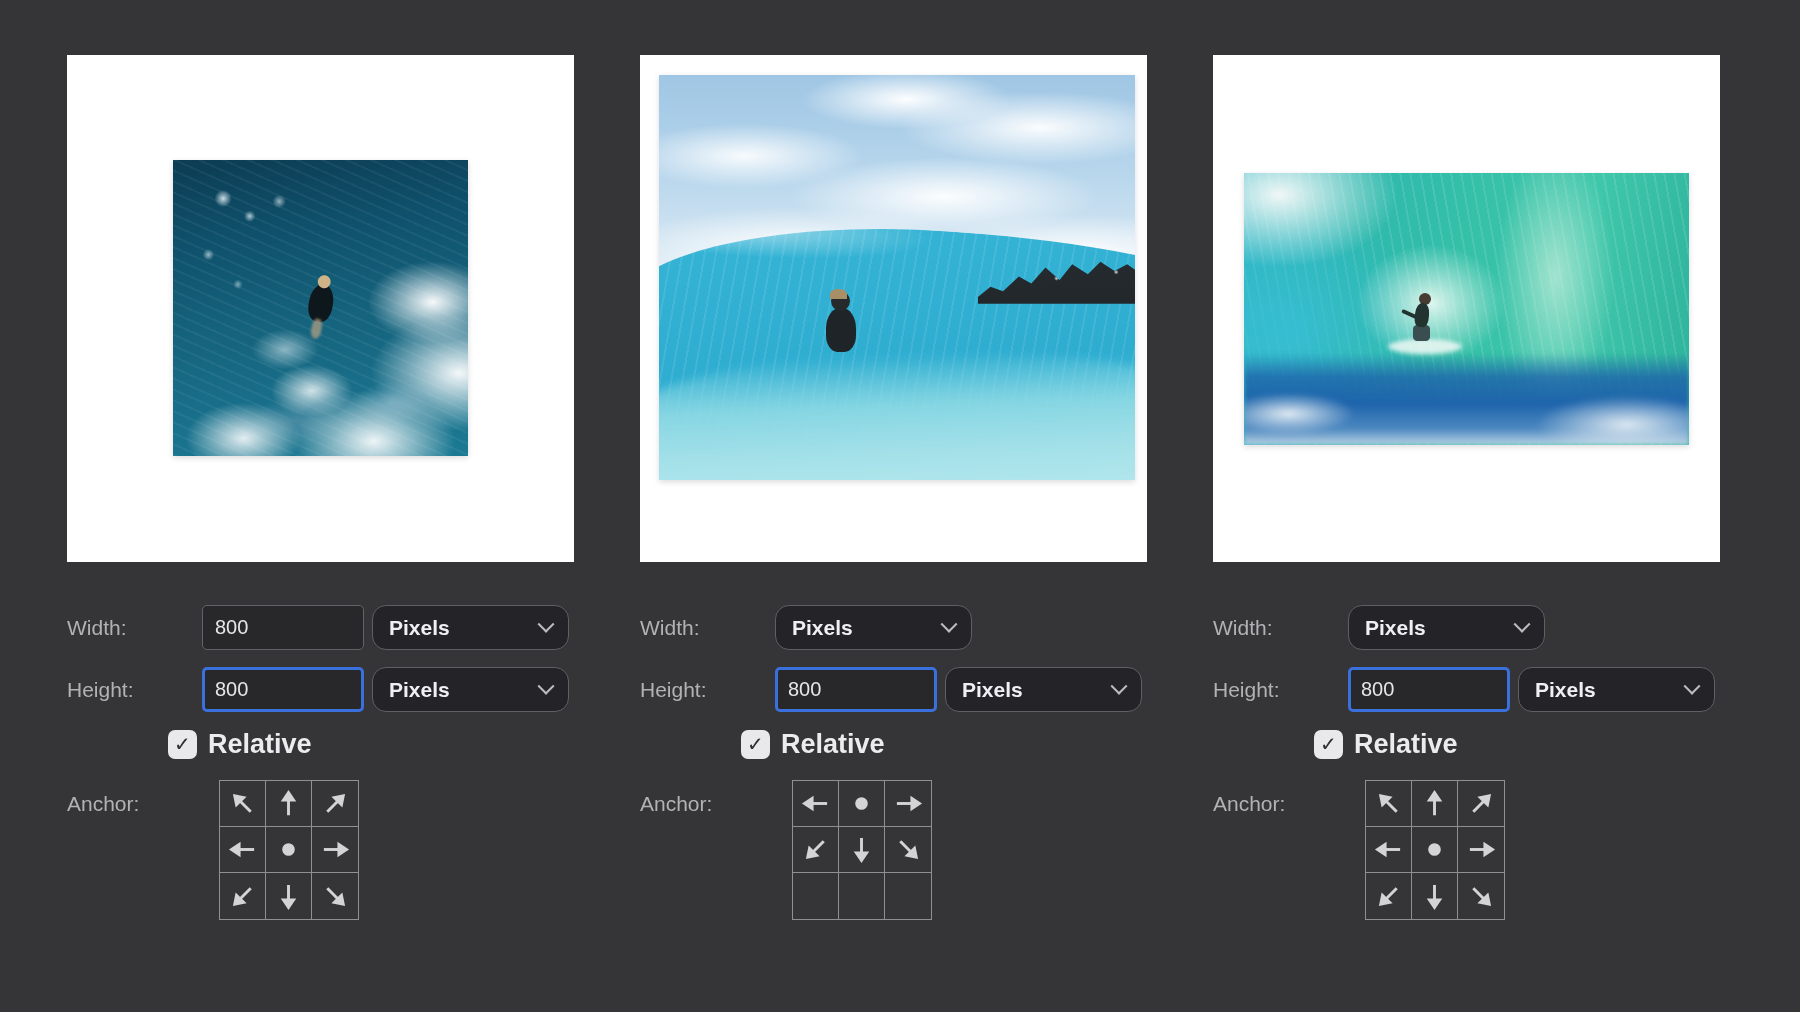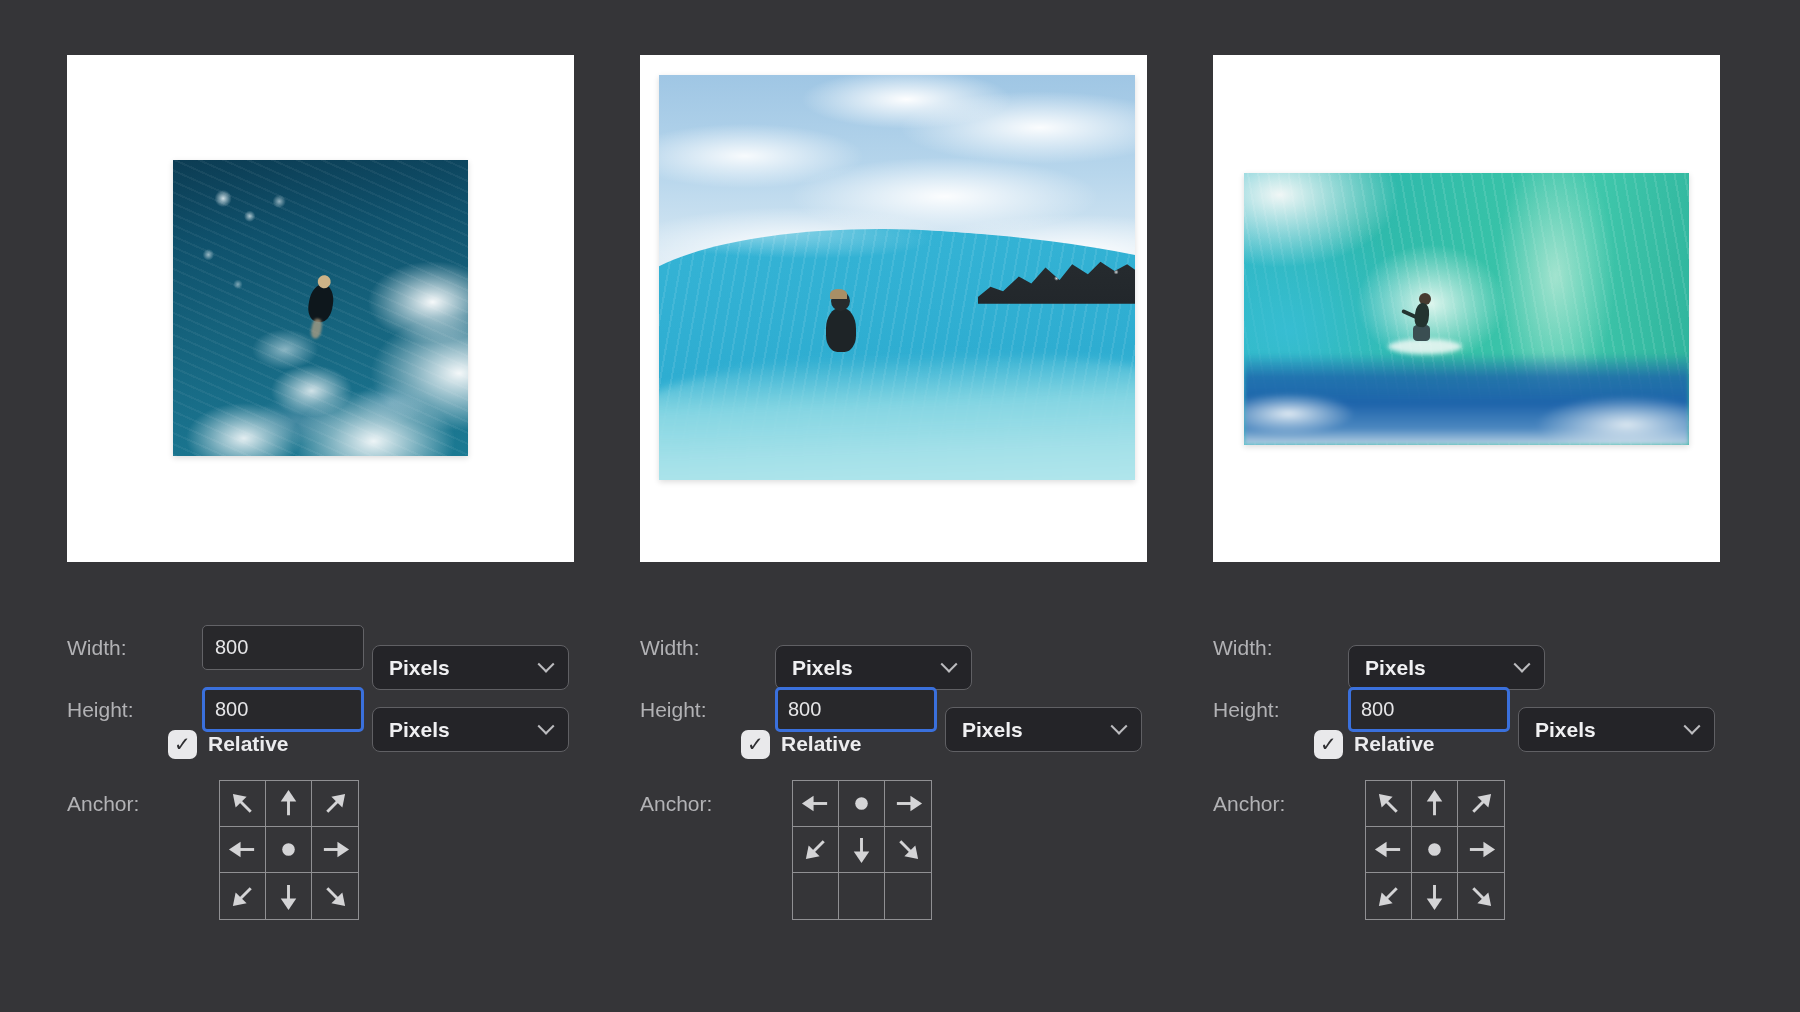--- a/index.html
+++ b/index.html
@@ -119,33 +119,33 @@
   .controls { margin-top:43px; }
   .row { display:grid; grid-template-columns:127px 162px 197px; column-gap:8px;
     align-items:center; height:45px; margin-bottom:17px; }
   .lbl { color:#b2b2b5; font-size:21px; }
   .field {
     width:162px; height:45px; background:#28282b; border:1px solid #636367; border-radius:5px;
     color:#e6e6e8; font-size:20px; padding:0 12px; font-family:inherit; outline:none;
   }
   .field.focused { border:3px solid #3a70dc; padding:0 10px; }
   .dropdown {
-    width:197px; height:45px; background:#242428; border:1px solid #606064; border-radius:8px;
+    width:197px; height:45px; background:#242428; border:1px solid #606064; border-radius:14px;
     display:flex; align-items:center; justify-content:space-between; padding:0 16px 0 16px;
-    color:#f0f0f2; font-size:21px; font-weight:bold; cursor:default;margin-top:40px;
+    color:#f0f0f2; font-size:21px; font-weight:bold; cursor:default;
   }
   .chev { width:12px; height:12px; border-right:2px solid #bcbcbf; border-bottom:2px solid #bcbcbf;
     transform:rotate(45deg) translate(-2px,-2px); margin-top:-2px; }
 
   .relative-row { display:flex; align-items:center; height:30px; margin:8px 0 0 101px; }
   .checkbox { width:29px; height:29px; background:#e9e9eb; border-radius:7px;
     display:flex; align-items:center; justify-content:center; }
   .check { color:#2f2f32; font-size:20px; font-weight:bold; line-height:1;
     font-family:"DejaVu Sans",sans-serif; }
-  .cb-label { margin-left:11px; color:#ececee; font-size:21px; font-weight:600; }
+  .cb-label { margin-left:11px; color:#ececee; font-size:27px; font-weight:600; }
 
   .anchor-row { display:grid; grid-template-columns:127px auto; column-gap:16px;
     align-items:start; margin-top:21px; }
   .anchor-lbl { line-height:47px; }
   .anchor-grid { margin-left:9px; width:140px; border:1px solid #909093;
     display:grid; grid-template-columns:repeat(3,46px); grid-auto-rows:46px; }
   .anchor-cell { border-right:1px solid #909093; border-bottom:1px solid #909093;
     display:flex; align-items:center; justify-content:center; }
   .anchor-cell:nth-child(3n) { border-right:none; }
   .anchor-cell:nth-child(n+7) { border-bottom:none; }

